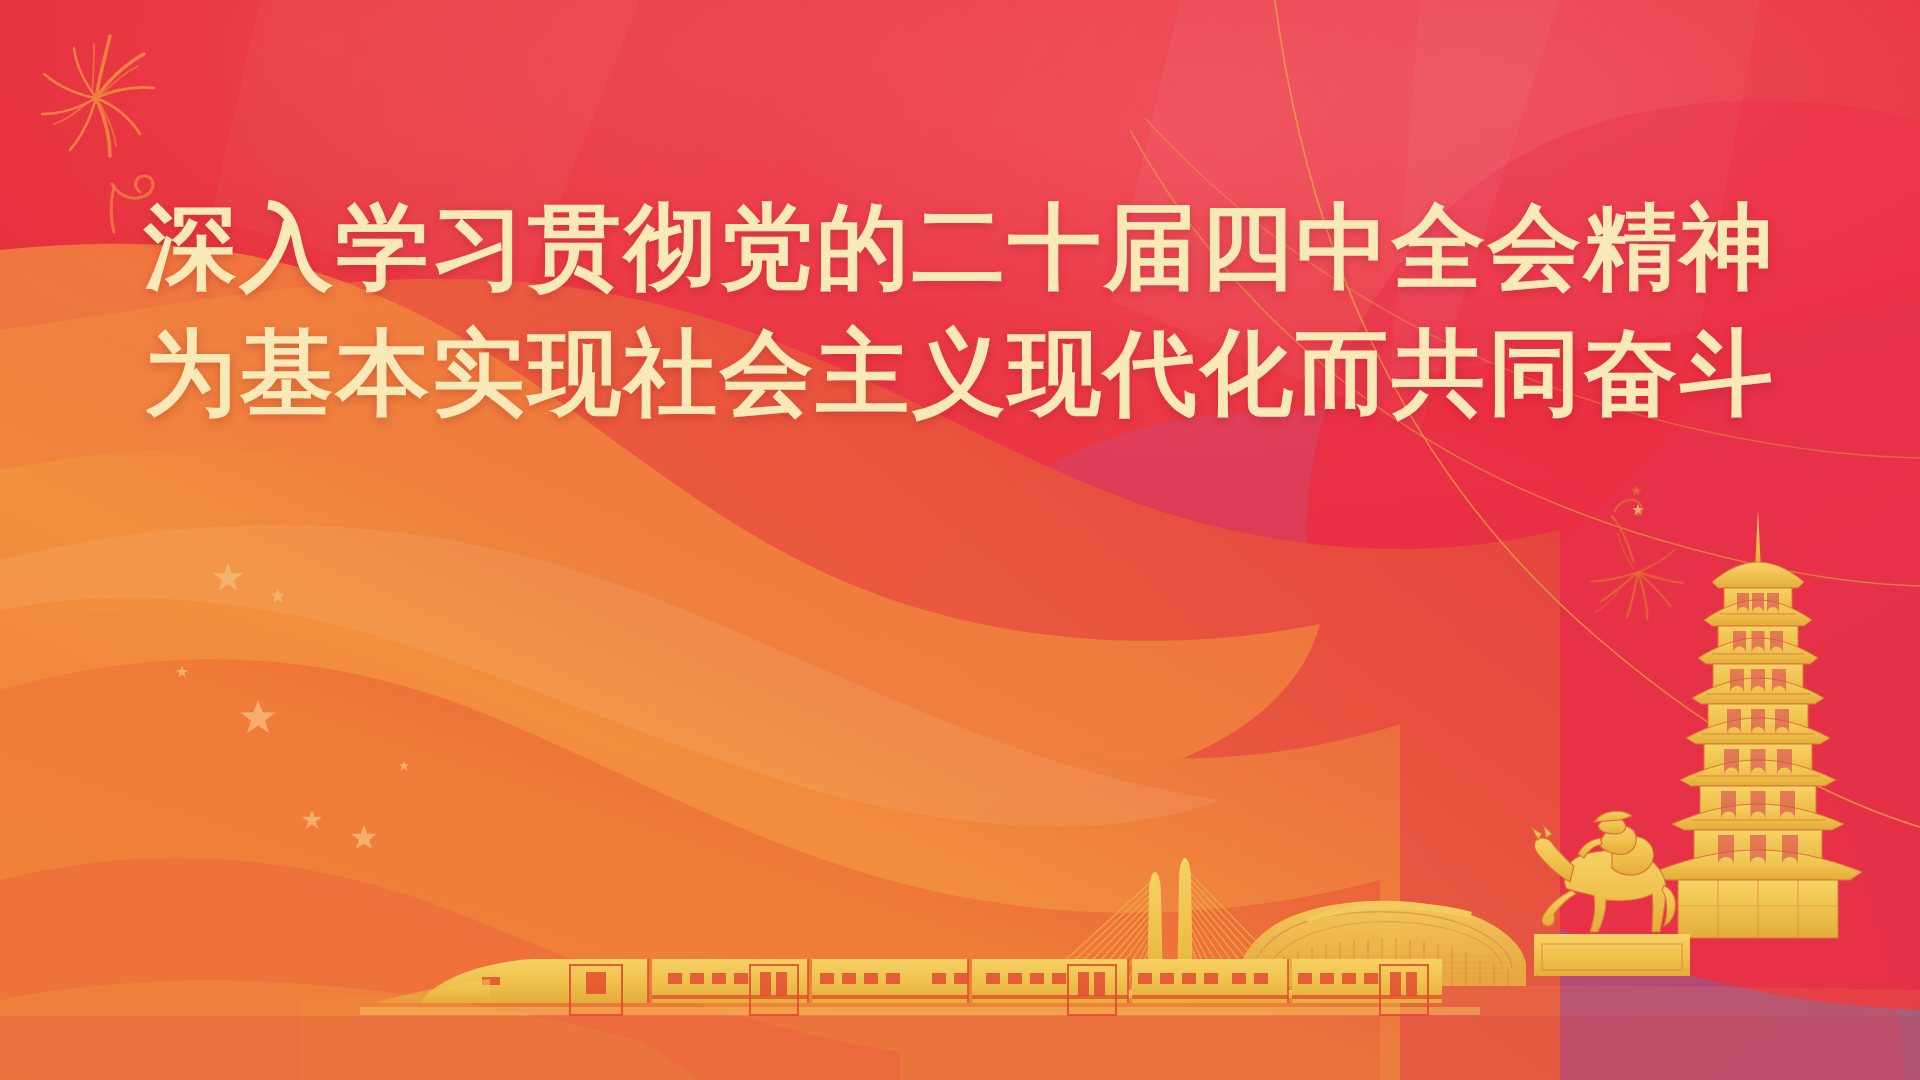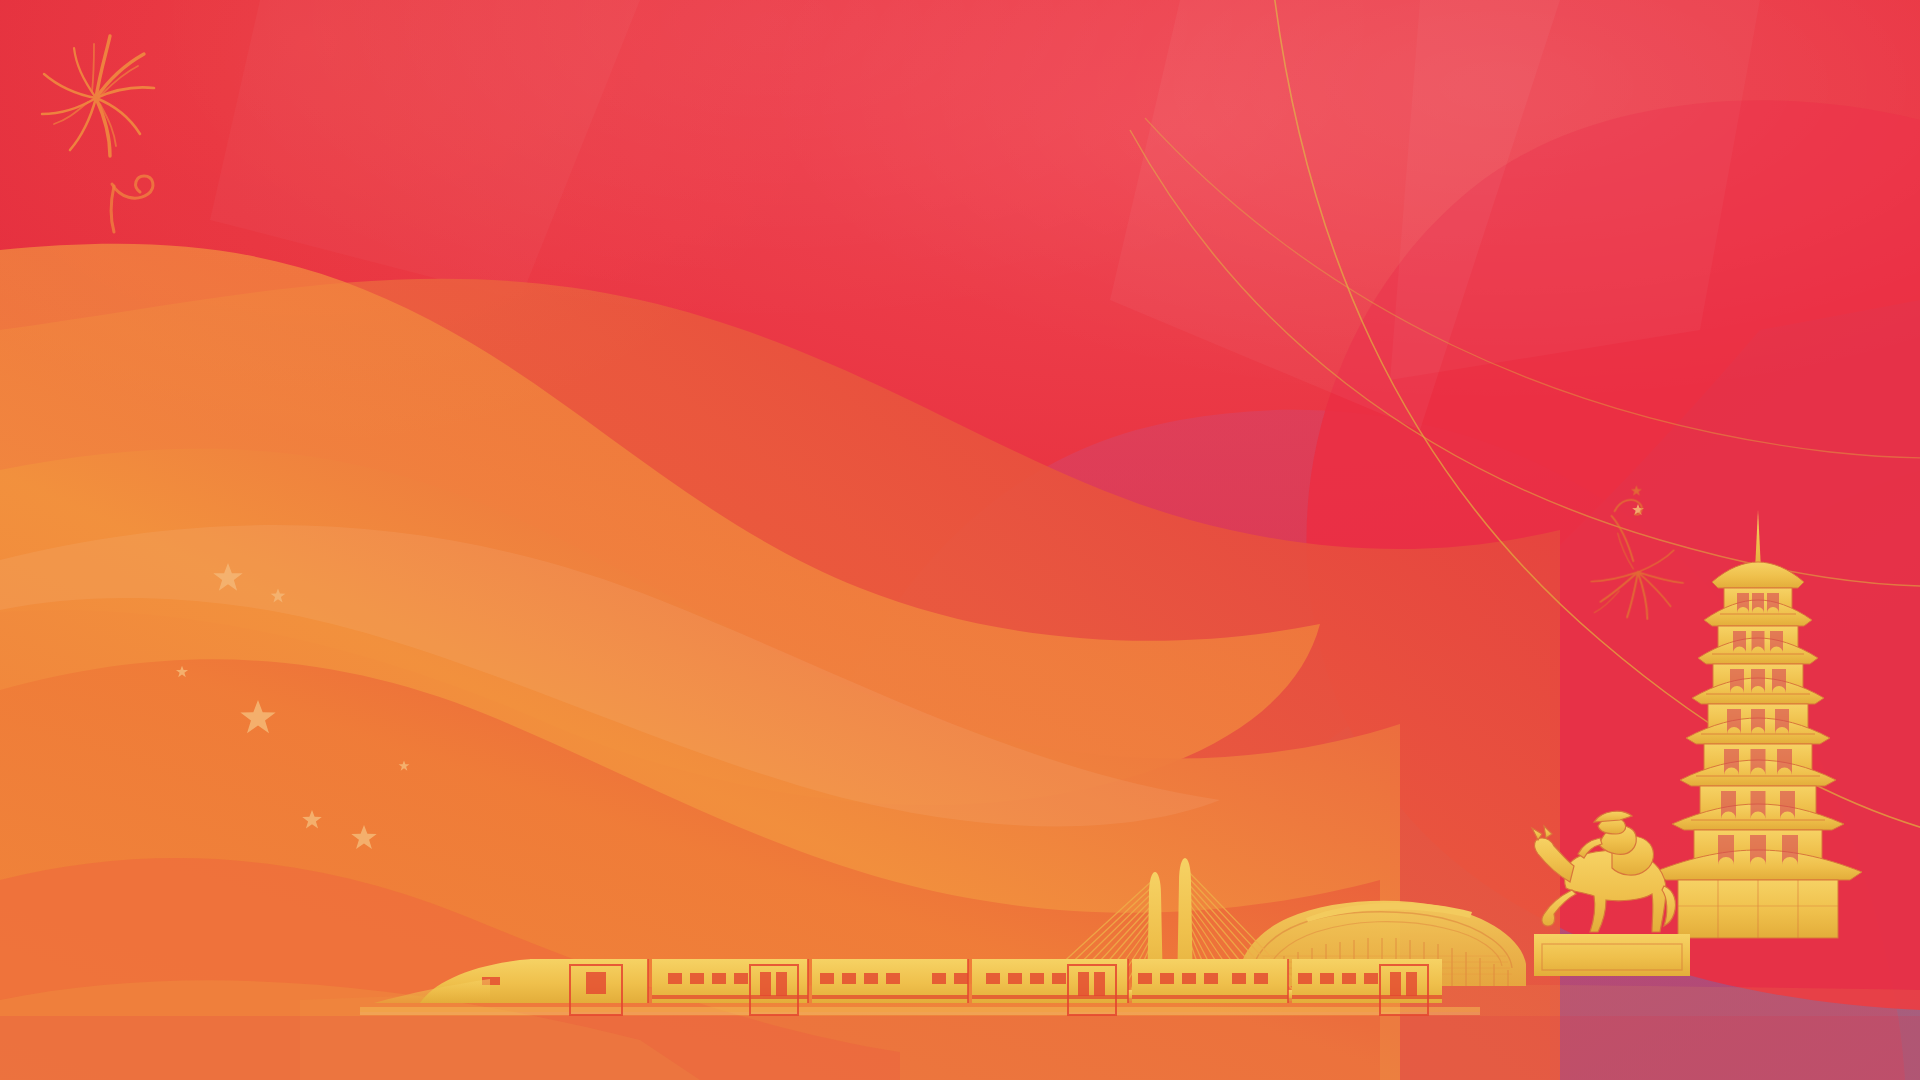--- a/index.html
+++ b/index.html
@@ -537,14 +537,18 @@
       </g>
 
       <path d="M-46,18 C -10,8 30,0 70,-6 L70,18 Z" fill="url(#gGold)" opacity=".55"></path>
     </g>
 
     <rect x="0" y="1016" width="1920" height="64" fill="#e03348" opacity=".18"></rect>
   </svg>
 
   <div class="layer bg-softlight"></div>
 
+  <div class="title-wrap">
+    <span class="title-line l1">深入学习贯彻党的二十届四中全会精神</span>
+    <span class="title-line l2">为基本实现社会主义现代化而共同奋斗</span>
+  </div>
 
 </div>
 
 </body></html>

